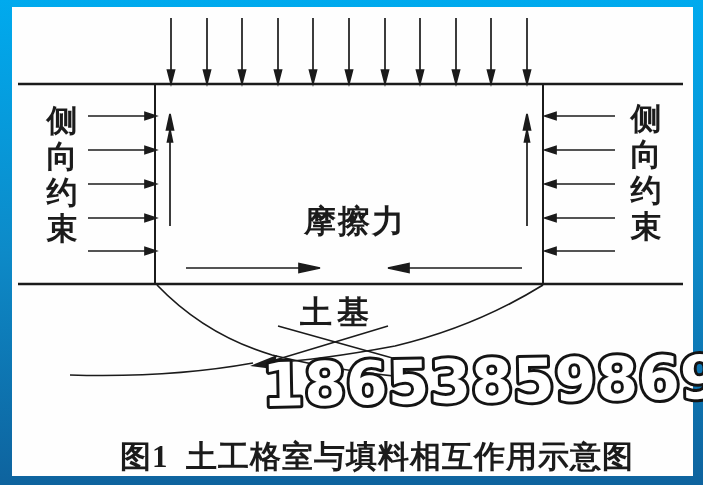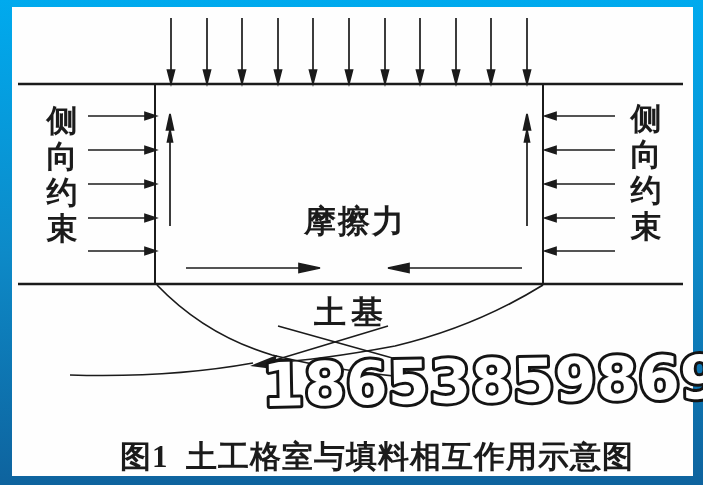--- a/index.html
+++ b/index.html
@@ -21,21 +21,21 @@
     position:absolute;color:#1b1b1b;
     font-family:"Liberation Serif","DejaVu Serif",serif;
   }
   .vtext{
     width:36px;font-size:31px;line-height:36px;text-align:center;
     word-break:break-all;letter-spacing:0;font-weight:600;
   }
   .lateral-left{left:44px;top:103px;}
   .lateral-right{left:628px;top:101px;}
   .friction{left:288px;top:200px;width:134px;font-size:32px;font-weight:600;letter-spacing:2px;text-align:center;}
-  .subgrade{left:300px;top:291px;width:88px;font-size:32px;font-weight:600;letter-spacing:5px;text-align:right;}
+  .subgrade{left:300px;top:291px;width:88px;font-size:32px;font-weight:600;letter-spacing:5px;text-align:left;}
   .caption{
     left:0;right:8px;top:436px;text-align:center;
     font-size:31px;font-weight:bold;letter-spacing:1px;white-space:pre;
     padding-left:26px;
     margin-left:33px;
   }
 </style>
 </head>
 <body>
 

